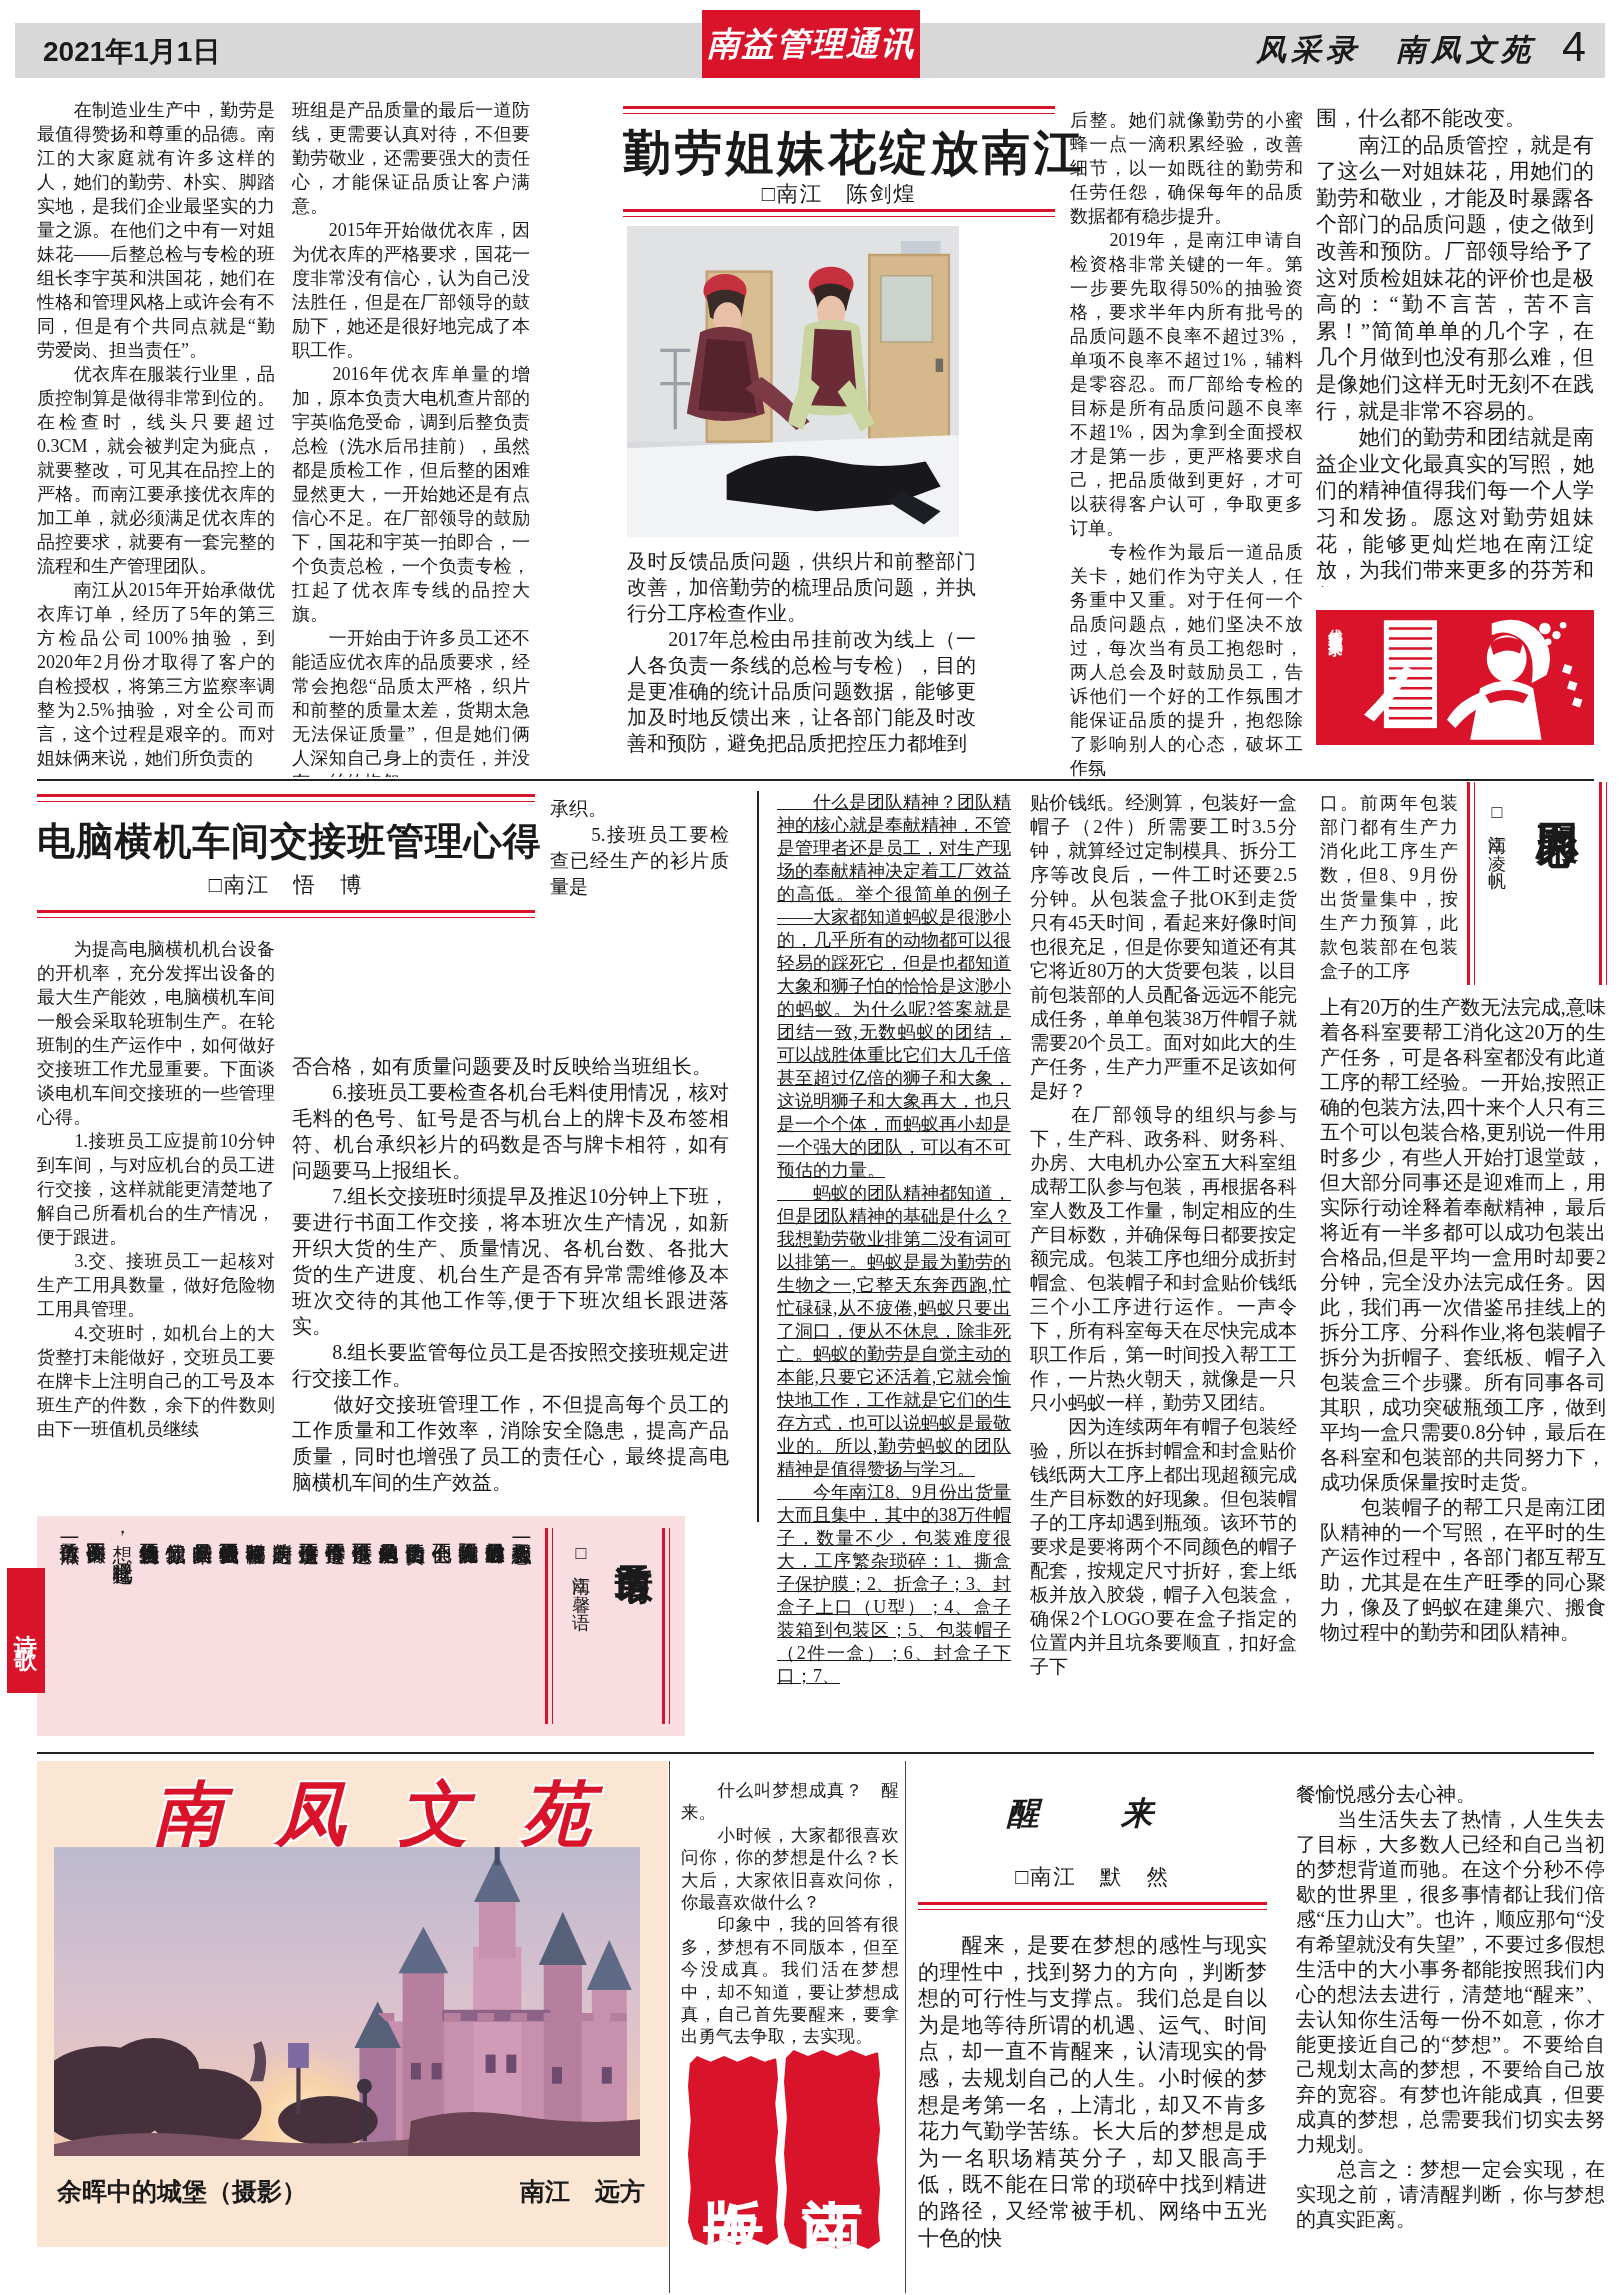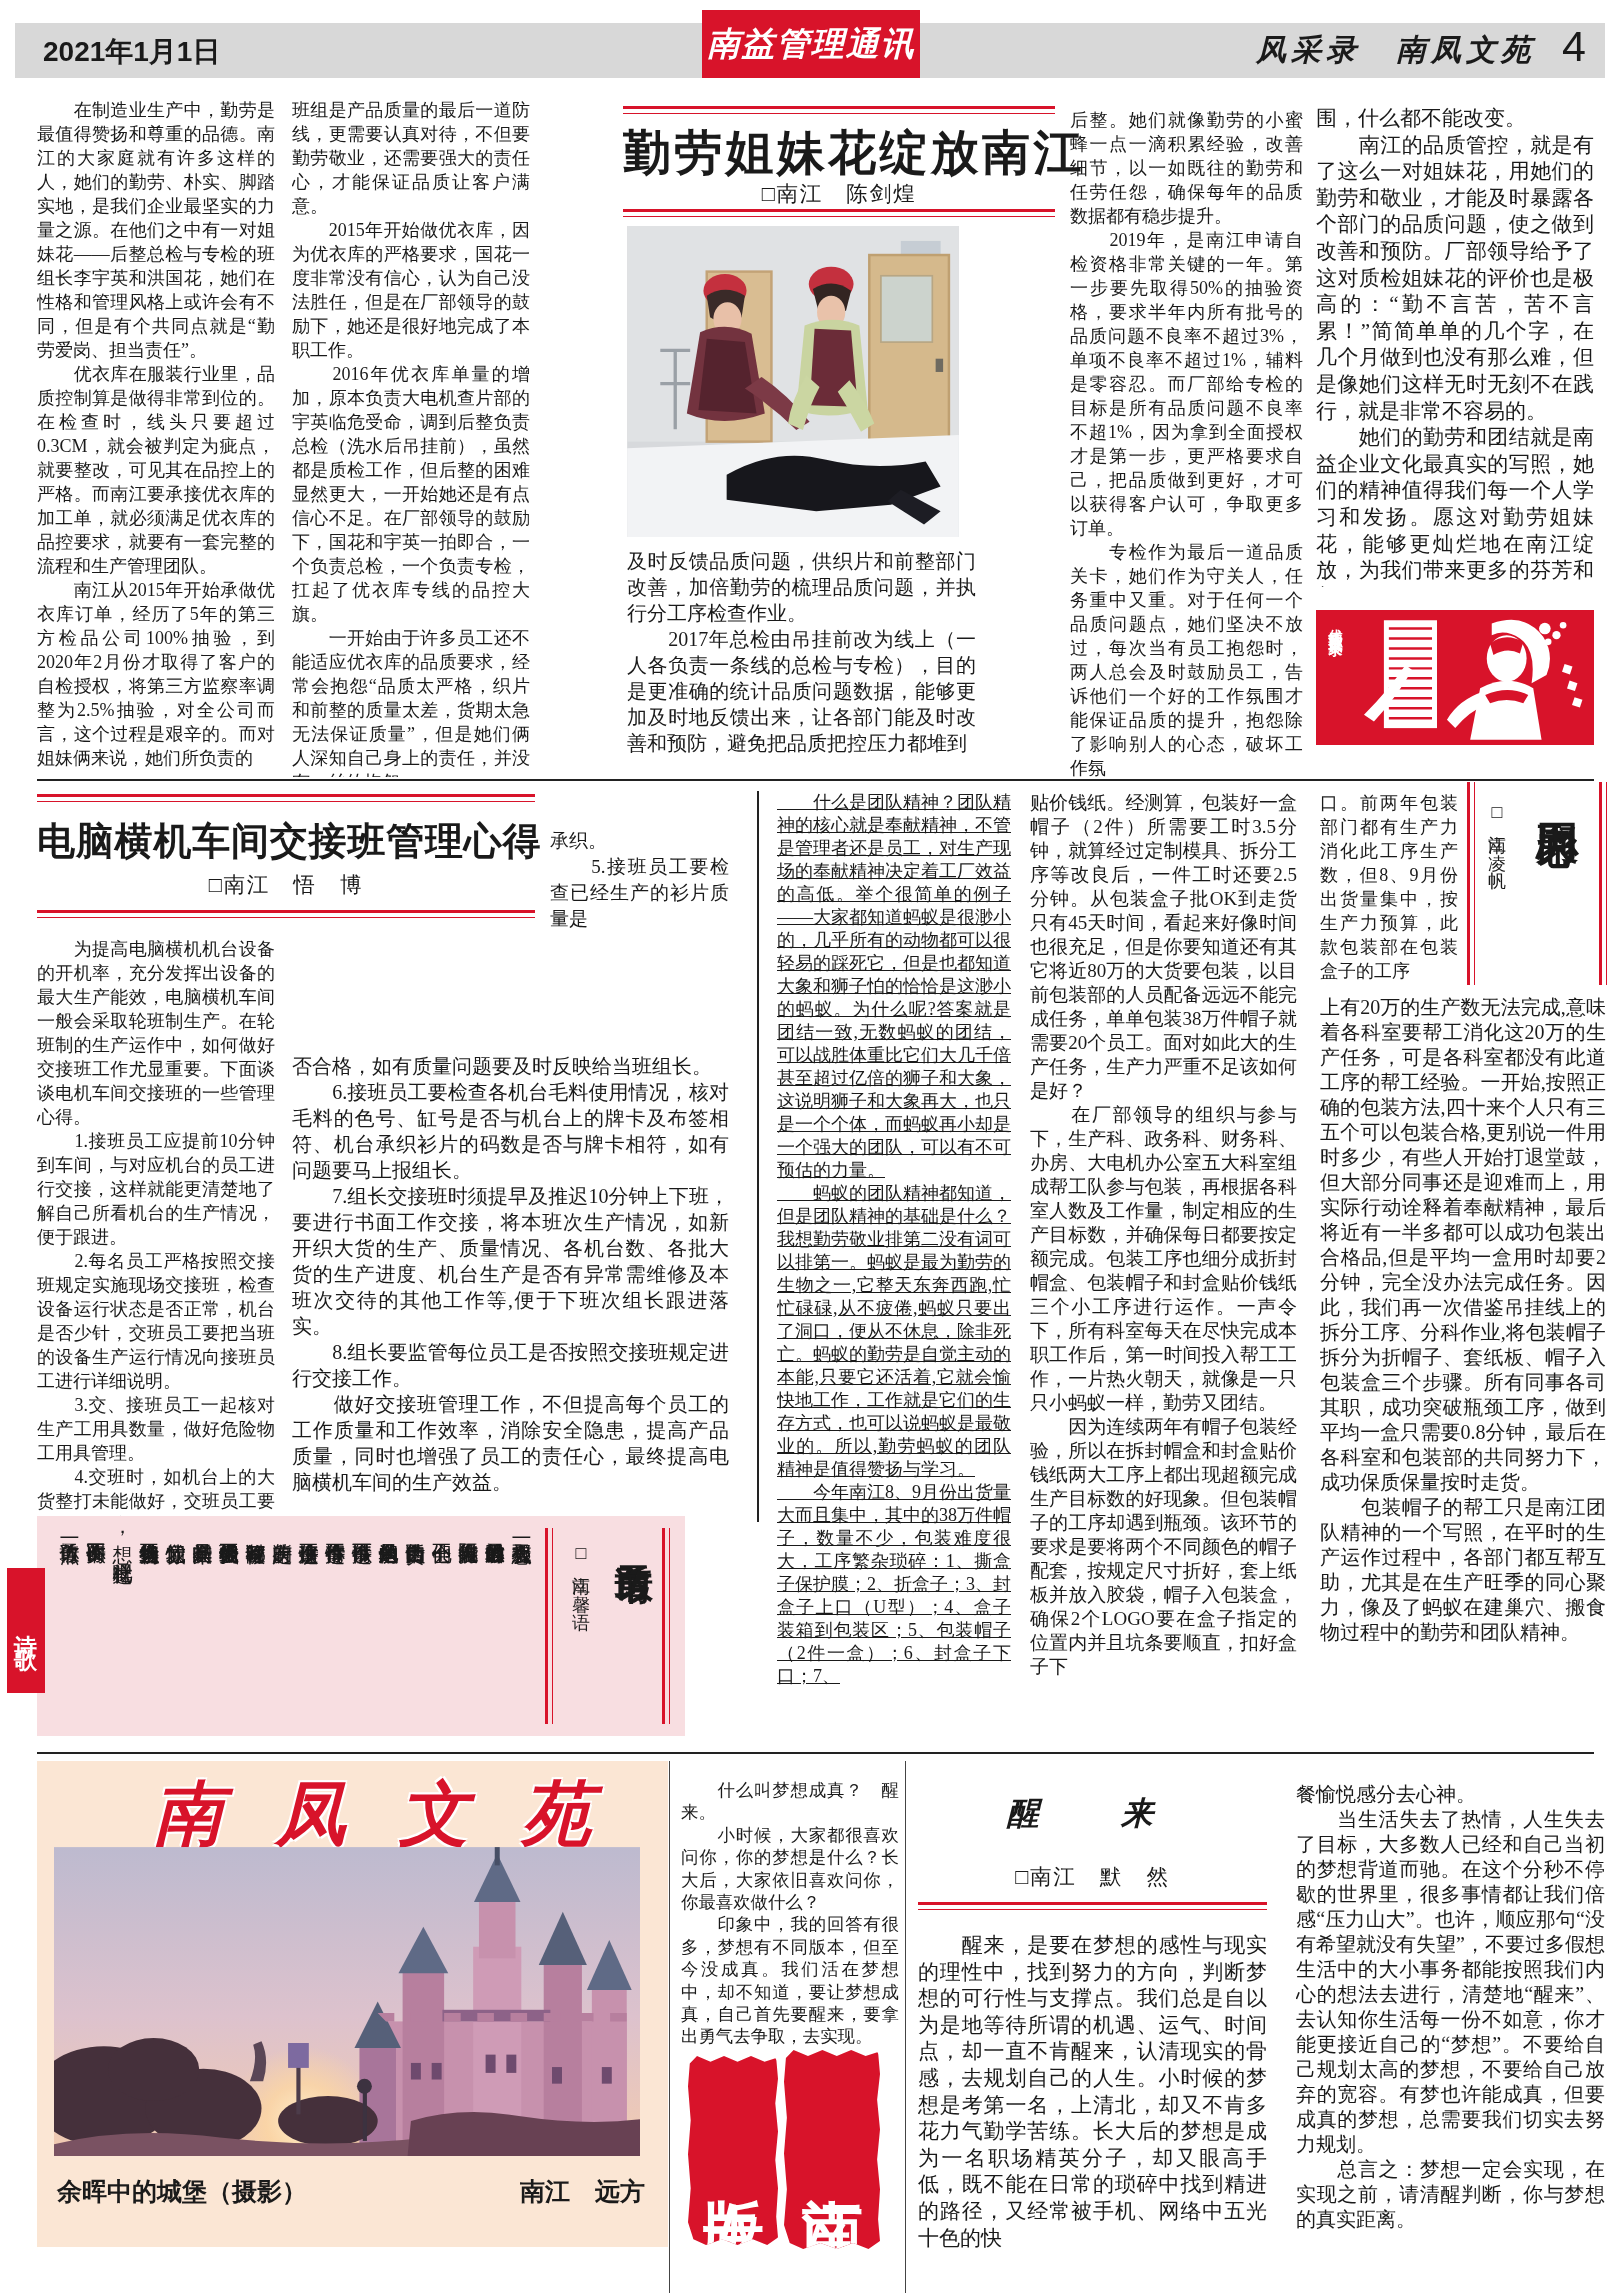--- a/index.html
+++ b/index.html
@@ -164,28 +164,27 @@
     </svg>
   </div>
 
   <div class="abs thin-h" style="left:37px;top:779px;width:1557px;"></div>
 
   <div class="abs hrule" style="left:37px;top:794px;width:498px;"></div>
   <div class="abs headline" style="left:37px;top:816px;width:498px;font-size:38px;letter-spacing:0.8px;">电脑横机车间交接班管理心得</div>
   <div class="abs byline" style="left:37px;top:870px;width:498px;">□南江　悟　博</div>
   <div class="abs hrule" style="left:37px;top:910px;width:498px;"></div>
 
-  <div class="abs col" style="left:550px;top:796px;width:179px;height:249px;font-size:19px;line-height:26px;margin-top:32px;">
+  <div class="abs col" style="left:550px;top:796px;width:179px;height:249px;font-size:19px;line-height:26px;">
       <p>承织。</p>
       <p>　　5.接班员工要检查已经生产的衫片质量是</p>
     </div>
   <div class="abs col" style="left:37px;top:937px;width:238px;height:593px;">
       <p>　　为提高电脑横机机台设备的开机率，充分发挥出设备的最大生产能效，电脑横机车间一般会采取轮班制生产。在轮班制的生产运作中，如何做好交接班工作尤显重要。下面谈谈电机车间交接班的一些管理心得。</p>
       <p>　　1.接班员工应提前10分钟到车间，与对应机台的员工进行交接，这样就能更清楚地了解自己所看机台的生产情况，便于跟进。</p>
-      <p>　　2.每名员工严格按照交接班规定实施现场交接班，检查设备运行状态是否正常，机台是否少针，交班员工要把当班的设备生产运行情况向接班员工进行详细说明。</p>
       <p>　　3.交、接班员工一起核对生产工用具数量，做好危险物工用具管理。</p>
       <p>　　4.交班时，如机台上的大货整打未能做好，交班员工要在牌卡上注明自己的工号及本班生产的件数，余下的件数则由下一班值机员继续</p>
     </div>
   <div class="abs col" style="left:292px;top:1053px;width:437px;height:478px;font-size:20px;line-height:26px;">
       <p>否合格，如有质量问题要及时反映给当班组长。</p>
       <p>　　6.接班员工要检查各机台毛料使用情况，核对毛料的色号、缸号是否与机台上的牌卡及布签相符、机台承织衫片的码数是否与牌卡相符，如有问题要马上报组长。</p>
       <p>　　7.组长交接班时须提早及推迟10分钟上下班，要进行书面工作交接，将本班次生产情况，如新开织大货的生产、质量情况、各机台数、各批大货的生产进度、机台生产是否有异常需维修及本班次交待的其他工作等,便于下班次组长跟进落实。</p>
       <p>　　8.组长要监管每位员工是否按照交接班规定进行交接工作。</p>
       <p>　　做好交接班管理工作，不但提高每个员工的工作质量和工作效率，消除安全隐患，提高产品质量，同时也增强了员工的责任心，最终提高电脑横机车间的生产效益。</p>
     </div>

